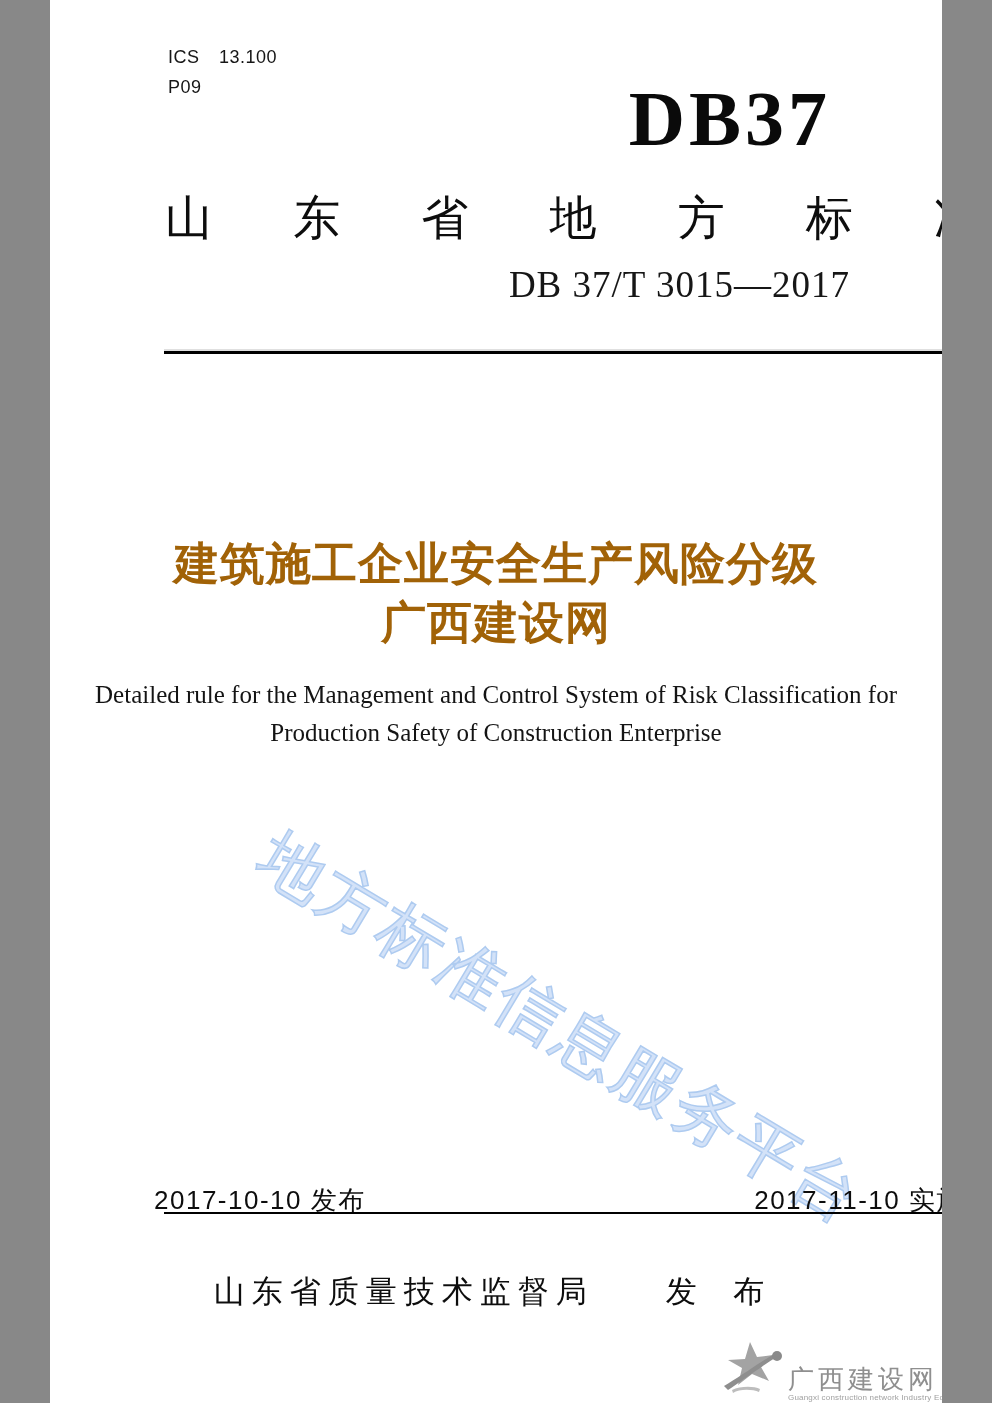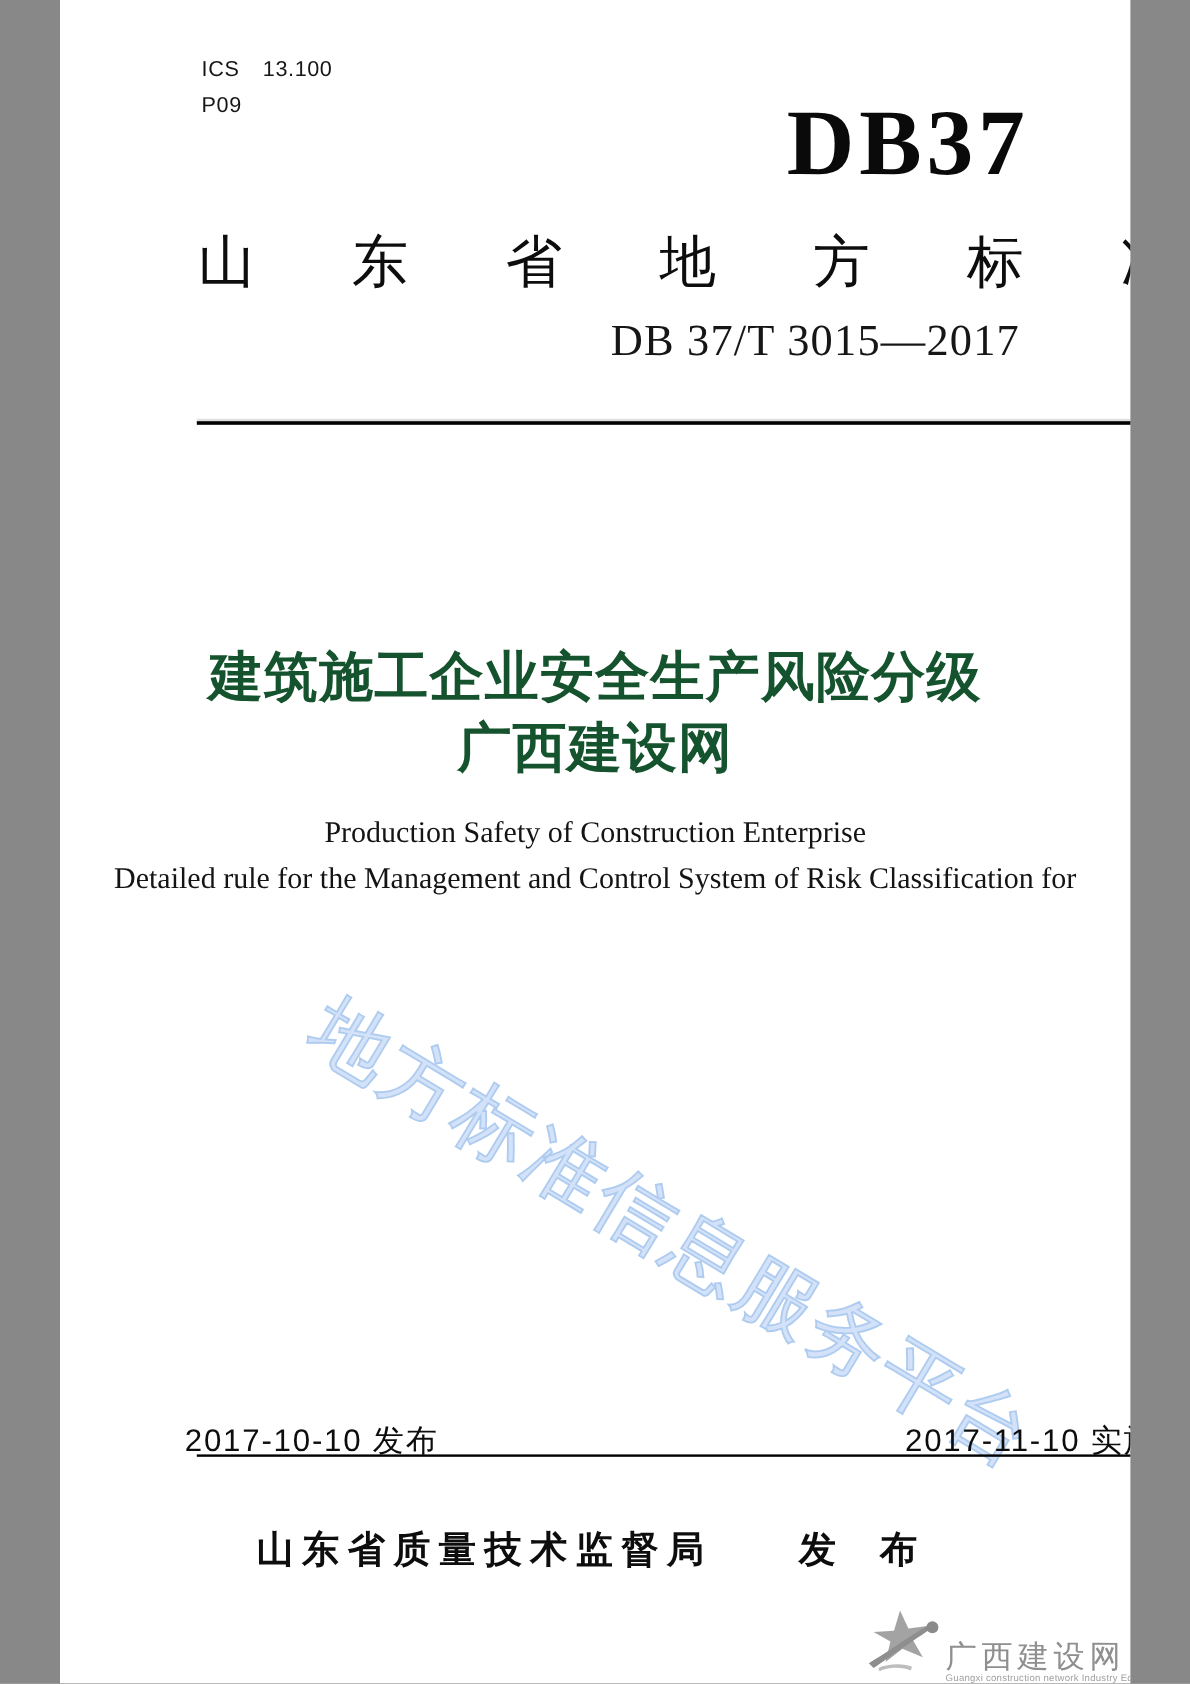--- a/index.html
+++ b/index.html
@@ -24,21 +24,21 @@
     line-height: 30px;
     color: #161616;
   }
   .ics-line { word-spacing: 14px; letter-spacing: 0.5px; }
   .pcode-line { letter-spacing: 0.5px; }
 
   
   .db-mark {
     position: absolute;
     top: 80px;
-    right: 84px;
+    right: 111px;
     font-family: "Liberation Serif", serif;
     font-weight: bold;
     font-size: 78px;
     line-height: 1;
     letter-spacing: 4px;
     color: #0a0a0a;
   }
 
   
   .jurisdiction {
@@ -79,21 +79,21 @@
   .title-block {
     position: absolute;
     left: 0;
     top: 534px;
     width: 100%;
     text-align: center;
     font-weight: bold;
     font-size: 45px;
     line-height: 59px;
     letter-spacing: 1px;
-    color: #14532d;
+    color: #a16207;
   }
   .title-en-block {
     position: absolute;
     left: 0;
     top: 676px;
     width: 100%;
     text-align: center;
     font-family: "Liberation Serif", serif;
     font-size: 25px;
     line-height: 38px;
@@ -143,21 +143,20 @@
     position: absolute;
     left: 0;
     top: 1271px;
     width: 100%;
     display: flex;
     justify-content: center;
     align-items: baseline;
     gap: 72px;
     font-size: 31px;
     color: #0d0d0d;
-    font-weight: bold;
   }
   .publisher-name { letter-spacing: 7px; }
   .publish-label { letter-spacing: 14px; }
 
   
   .site-logo {
     position: absolute;
     right: 4px;
     top: 1340px;
     width: 218px;
@@ -198,22 +197,22 @@
   <div class="std-number">DB 37/T 3015—2017</div>
 
   <div class="rule-thick"></div>
 
   <div class="title-block">
     <div>建筑施工企业安全生产风险分级</div>
     <div>广西建设网</div>
   </div>
 
   <div class="title-en-block">
+    <div>Detailed rule for the Management and Control System of Risk Classification for</div>
     <div>Production Safety of Construction Enterprise</div>
-    <div>Detailed rule for the Management and Control System of Risk Classification for</div>
   </div>
 
   <div class="watermark">地方标准信息服务平台</div>
 
   <div class="date-row">
     <span>2017-10-10 发布</span>
     <span>2017-11-10 实施</span>
   </div>
 
   <div class="rule-thin"></div>

